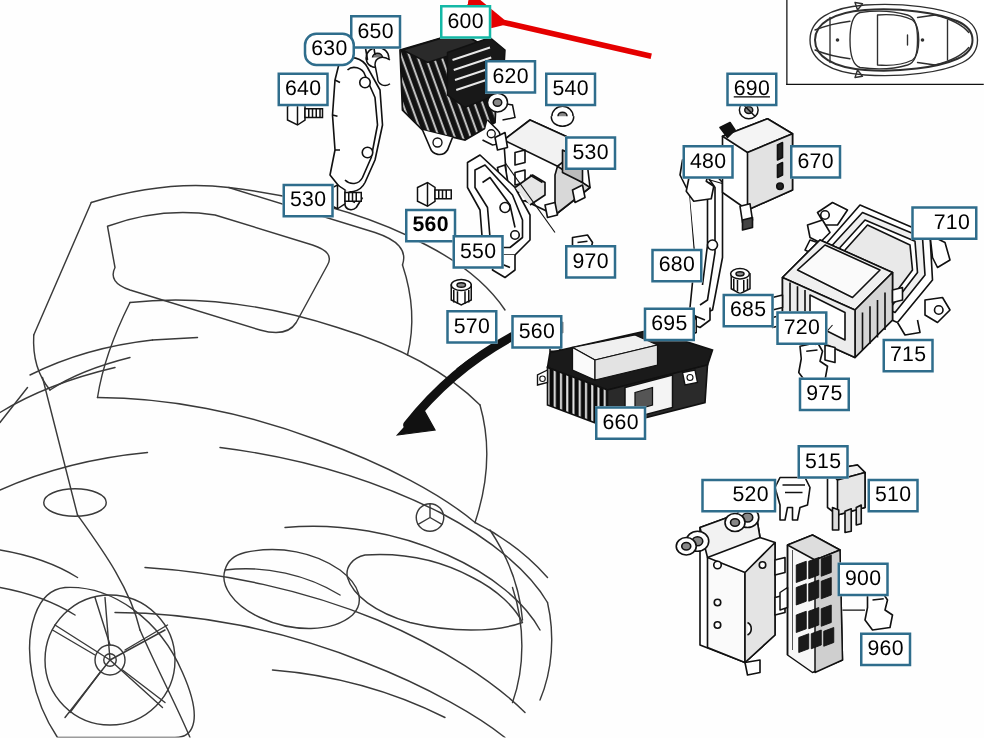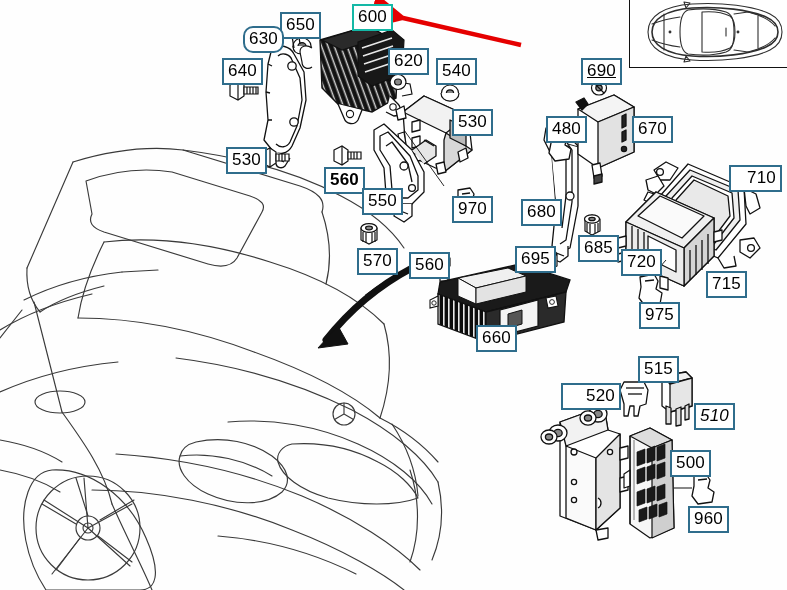--- a/index.html
+++ b/index.html
@@ -516,18 +516,18 @@
       <div class="callout no-sel" style="left: 578px; top: 235px;">685</div>
       <div class="callout no-sel" style="left: 621px; top: 249px;">720</div>
       <div class="callout no-sel" style="left: 357px; top: 248px;">570</div>
       <div class="callout no-sel" style="left: 409px; top: 252px;">560</div>
       <div class="callout no-sel" style="left: 515px; top: 246px;">695</div>
       <div class="callout no-sel" style="left: 706px; top: 271px;">715</div>
       <div class="callout no-sel" style="left: 639px; top: 302px;">975</div>
       <div class="callout no-sel" style="left: 476px; top: 325px;">660</div>
       <div class="callout no-sel" style="left: 619px; top: 356px; margin-left: 19px;">515</div>
       <div class="callout no-sel" style="left: 561px; top: 383px; padding-left: 23px;">520</div>
-      <div class="callout no-sel" style="left: 694px; top: 403px; font-style: italic;">510</div>
-      <div class="callout no-sel" style="left: 670px; top: 450px;">500</div>
+      <div class="callout no-sel" style="left: 694px; top: 383px;">510</div>
+      <div class="callout no-sel" style="left: 670px; top: 450px;">900</div>
       <div class="callout no-sel" style="left: 688px; top: 506px;">960</div>
     </div>
 
 </div>
 
 </body></html>

